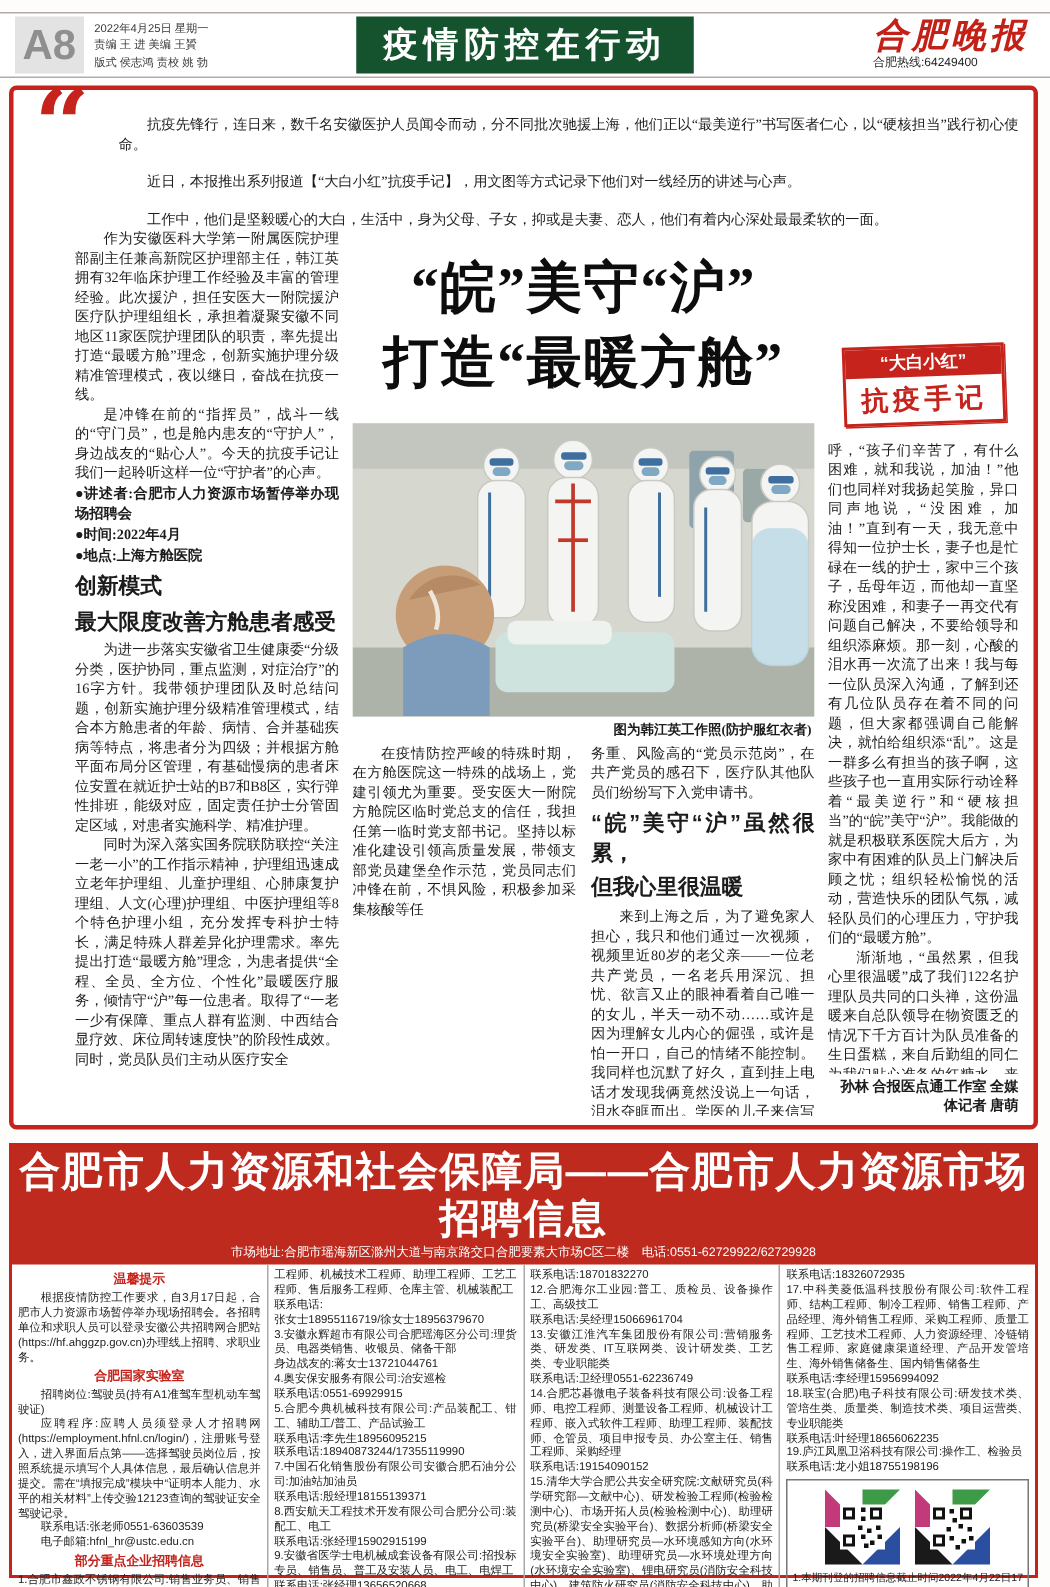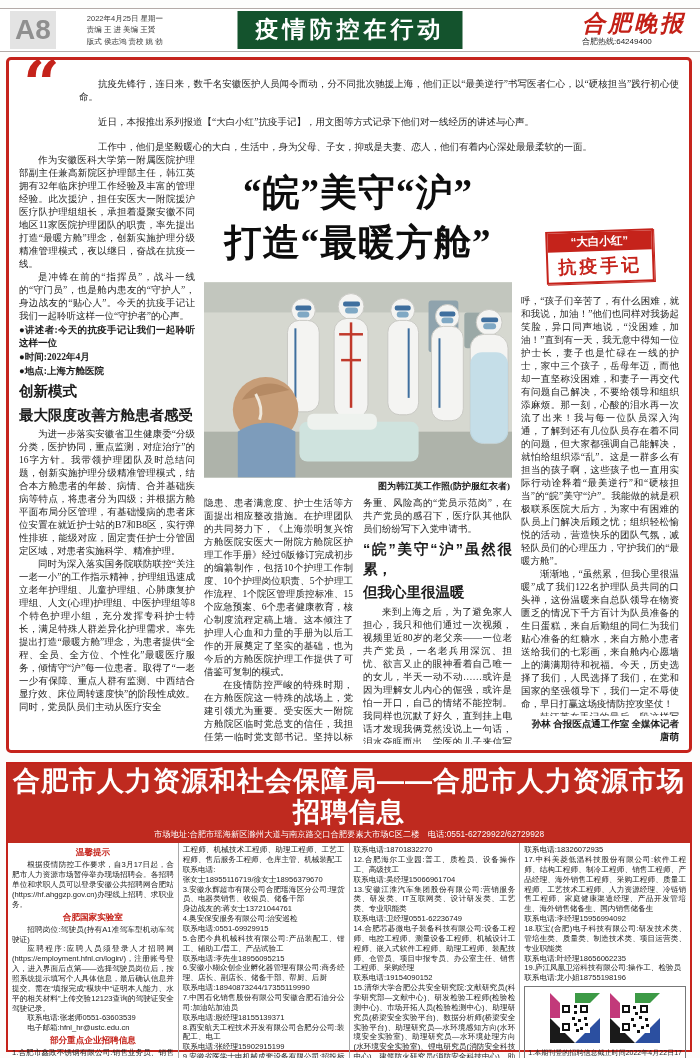--- a/index.html
+++ b/index.html
@@ -1,21 +1,21 @@
 <!DOCTYPE html>
 <html><head>
 <meta charset="utf-8">
 <style>
   html,body{margin:0;padding:0;background:#efe7e4;}
   .page{position:relative;width:700px;height:1058px;background:#fdfdfc;overflow:hidden;
         font-family:"Liberation Serif",serif;color:#1c1c1c;}
   
   .masthead{position:absolute;left:0;top:8px;width:700px;height:42px;
             border-top:1px solid #b4aba8;border-bottom:1px solid #b4aba8;
-            display:flex;align-items:center;background:#fff;gap:24px;}
+            display:flex;align-items:center;background:#fff;}
   .pageno{margin-left:10px;font:bold 28px "Liberation Sans",sans-serif;color:#8f8f8f;
           background:#e3e3e3;padding:0 5px;line-height:38px;}
   .dateblock{margin-left:7px;font-family:"Liberation Sans",sans-serif;font-size:7.5px;
              color:#3a3a3a;line-height:1.55;}
   .banner{position:absolute;left:50%;top:50%;transform:translate(-50%,-50%);
           background:#14532d;color:#fff;font-weight:bold;font-size:23px;
           padding:3px 18px 4px;letter-spacing:4px;font-family:"Liberation Sans",sans-serif;}
   .mast-right{position:absolute;right:14px;top:3px;text-align:left;}
   .paper-name{color:#c32017;font-size:23px;font-weight:bold;font-style:italic;
               letter-spacing:3px;line-height:1.05;}
@@ -23,21 +23,21 @@
   
   .article{position:absolute;left:6px;top:57px;width:686px;height:696px;
            border:3px solid #c5231b;border-radius:5px;box-sizing:border-box;
            background:#fff;overflow:hidden;}
   .intro{position:absolute;left:12px;top:6px;width:658px;height:82px;}
   .quote-mark{position:absolute;left:2px;top:-14px;color:#c5231b;font-size:64px;
               font-weight:900;line-height:1;font-family:"DejaVu Serif",serif;}
   .intro-text{margin-left:58px;font-size:11px;line-height:1.6;text-align:justify;}
   .intro-text .k-p{text-indent:2em;margin-top:12px;}
   .abody{position:absolute;left:10px;right:10px;top:94px;bottom:6px;display:flex;}
-  .col-left{width:176px;overflow:hidden;}
+  .col-left{width:176px;overflow:hidden;margin-left:31px;}
   .col-center{width:308px;margin:0 9px;display:flex;flex-direction:column;overflow:hidden;}
   .col-right{flex:1;display:flex;flex-direction:column;overflow:hidden;}
   .atext{font-size:9.5px;line-height:13px;text-align:justify;overflow:hidden;}
   .k-p{text-indent:2em;}
   .k-b{font-weight:bold;margin:1px 0;}
   .k-h2{font-weight:800;font-size:14.5px;line-height:1.35;text-indent:0;margin:4px 0 3px;
         font-family:"Liberation Sans",sans-serif;}
   .headline{height:128px;display:flex;flex-direction:column;justify-content:center;}
   .hl{font-size:37px;font-weight:900;line-height:1.35;text-align:center;letter-spacing:1px;
       color:#0d0d0d;}
@@ -100,21 +100,21 @@
           <div class="para k-p">近日，本报推出系列报道【“大白小红”抗疫手记】，用文图等方式记录下他们对一线经历的讲述与心声。</div>
           <div class="para k-p">工作中，他们是坚毅暖心的大白，生活中，身为父母、子女，抑或是夫妻、恋人，他们有着内心深处最最柔软的一面。</div>
         </div>
     </div>
 
     <div class="abody">
       <div class="col-left atext">
 
       <div class="para k-p">作为安徽医科大学第一附属医院护理部副主任兼高新院区护理部主任，韩江英拥有32年临床护理工作经验及丰富的管理经验。此次援沪，担任安医大一附院援沪医疗队护理组组长，承担着凝聚安徽不同地区11家医院护理团队的职责，率先提出打造“最暖方舱”理念，创新实施护理分级精准管理模式，夜以继日，奋战在抗疫一线。</div>
           <div class="para k-p">是冲锋在前的“指挥员”，战斗一线的“守门员”，也是舱内患友的“守护人”，身边战友的“贴心人”。今天的抗疫手记让我们一起聆听这样一位“守护者”的心声。</div>
-          <div class="para k-b">●讲述者:今天的抗疫手记让我们一起聆听这样一位</div>
+          <div class="para k-b">●讲述者:合肥市人力资源市场暂停举办现场招聘会</div>
           <div class="para k-b">●时间:2022年4月</div>
           <div class="para k-b">●地点:上海方舱医院</div>
           <div class="para k-h2">创新模式</div>
           <div class="para k-h2">最大限度改善方舱患者感受</div>
           <div class="para k-p">为进一步落实安徽省卫生健康委“分级分类，医护协同，重点监测，对症治疗”的16字方针。我带领护理团队及时总结问题，创新实施护理分级精准管理模式，结合本方舱患者的年龄、病情、合并基础疾病等特点，将患者分为四级；并根据方舱平面布局分区管理，有基础慢病的患者床位安置在就近护士站的B7和B8区，实行弹性排班，能级对应，固定责任护士分管固定区域，对患者实施科学、精准护理。</div>
           <div class="para k-p">同时为深入落实国务院联防联控“关注一老一小”的工作指示精神，护理组迅速成立老年护理组、儿童护理组、心肺康复护理组、人文(心理)护理组、中医护理组等8个特色护理小组，充分发挥专科护士特长，满足特殊人群差异化护理需求。率先提出打造“最暖方舱”理念，为患者提供“全程、全员、全方位、个性化”最暖医疗服务，倾情守“沪”每一位患者。取得了“一老一少有保障、重点人群有监测、中西结合显疗效、床位周转速度快”的阶段性成效。同时，党员队员们主动从医疗安全</div>
         </div>
 
       <div class="col-center">
         <div class="headline">
@@ -173,21 +173,20 @@
           <path d="M38 118 a33 33 0 0 1 48 -10" fill="#b58a64"></path>
           <path d="M34 150 q28 -18 58 0 v46 h-58 z" fill="#7d9cbb"></path>
           <path d="M52 112 q8 14 4 26" stroke="#efe7da" stroke-width="3" fill="none"></path>
           <rect x="96" y="140" width="120" height="40" rx="8" fill="#cfe3de"></rect>
           <rect x="104" y="132" width="70" height="16" rx="6" fill="#eef2ee"></rect>
         </svg>
         <div class="caption">图为韩江英工作照(防护服红衣者)</div>
         <div class="subcols">
           <div class="subcol atext">
 
-          <div class="para k-l">隐患、患者满意度、护士生活等方面提出相应整改措施。在护理团队的共同努力下，《上海崇明复兴馆方舱医院安医大一附院方舱院区护理工作手册》经过6版修订完成初步的编纂制作，包括10个护理工作制度、10个护理岗位职责、5个护理工作流程、1个院区管理质控标准、15个应急预案、6个患者健康教育，核心制度流程定稿上墙。这本倾注了护理人心血和力量的手册为以后工作的开展奠定了坚实的基础，也为今后的方舱医院护理工作提供了可借鉴可复制的模式。</div>
               <div class="para k-p">在疫情防控严峻的特殊时期，在方舱医院这一特殊的战场上，党建引领尤为重要。受安医大一附院方舱院区临时党总支的信任，我担任第一临时党支部书记。坚持以标准化建设引领高质量发展，带领支部党员建堡垒作示范，党员同志们冲锋在前，不惧风险，积极参加采集核酸等任</div>
             </div>
           <div class="subcol atext">
 
           <div class="para k-l">务重、风险高的“党员示范岗”，在共产党员的感召下，医疗队其他队员们纷纷写下入党申请书。</div>
               <div class="para k-h2">“皖”美守“沪”虽然很累，</div>
               <div class="para k-h2">但我心里很温暖</div>
               <div class="para k-p">来到上海之后，为了避免家人担心，我只和他们通过一次视频，视频里近80岁的老父亲——一位老共产党员，一名老兵用深沉、担忧、欲言又止的眼神看着自己唯一的女儿，半天一动不动……或许是因为理解女儿内心的倔强，或许是怕一开口，自己的情绪不能控制。我同样也沉默了好久，直到挂上电话才发现我俩竟然没说上一句话，泪水夺眶而出。学医的儿子来信写道，“妈妈，你是我坚持学医的动力，我的榜样，你辛苦了！”顿时觉得那么欣慰和温暖……</div>
             </div>
         </div>
@@ -231,21 +230,20 @@
 
       <div class="k-l">工程师、机械技术工程师、助理工程师、工艺工程师、售后服务工程师、仓库主管、机械装配工</div>
           <div class="k-l">联系电话:</div>
           <div class="k-l">张女士18955116719/徐女士18956379670</div>
           <div class="k-l">3.安徽永辉超市有限公司合肥瑶海区分公司:理货员、电器类销售、收银员、储备干部</div>
           <div class="k-l">身边战友的:蒋女士13721044761</div>
           <div class="k-l">4.奥安保安服务有限公司:治安巡检</div>
           <div class="k-l">联系电话:0551-69929915</div>
           <div class="k-l">5.合肥今典机械科技有限公司:产品装配工、钳工、辅助工/普工、产品试验工</div>
           <div class="k-l">联系电话:李先生18956095215</div>
-          <div class="k-l">6.安徽小糊众创企业孵化器管理有限公司:商务经理、店长、副店长、储备干部、帮厨、后厨</div>
           <div class="k-l">联系电话:18940873244/17355119990</div>
           <div class="k-l">7.中国石化销售股份有限公司安徽合肥石油分公司:加油站加油员</div>
           <div class="k-l">联系电话:殷经理18155139371</div>
           <div class="k-l">8.西安航天工程技术开发有限公司合肥分公司:装配工、电工</div>
           <div class="k-l">联系电话:张经理15902915199</div>
           <div class="k-l">9.安徽省医学士电机械成套设备有限公司:招投标专员、销售员、普工及安装人员、电工、电焊工</div>
           <div class="k-l">联系电话:张经理13656520668</div>
           <div class="k-l">10.安徽杨记食品有限公司:普工、机修工、勤杂工</div>
         </div>
       <div class="jcol">

